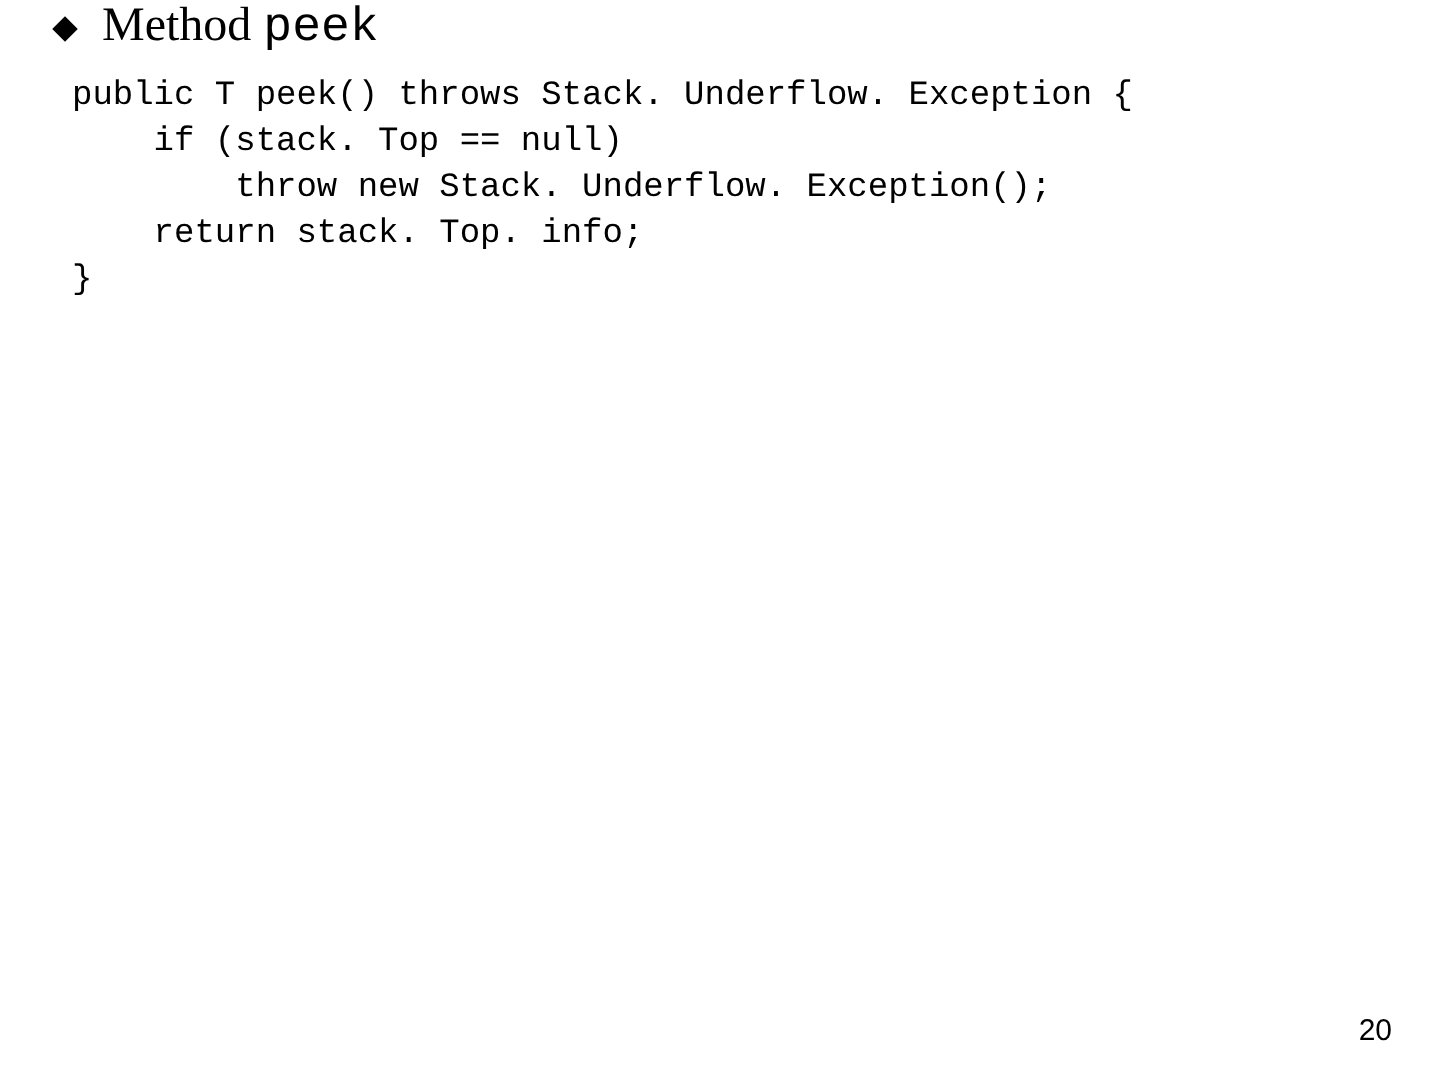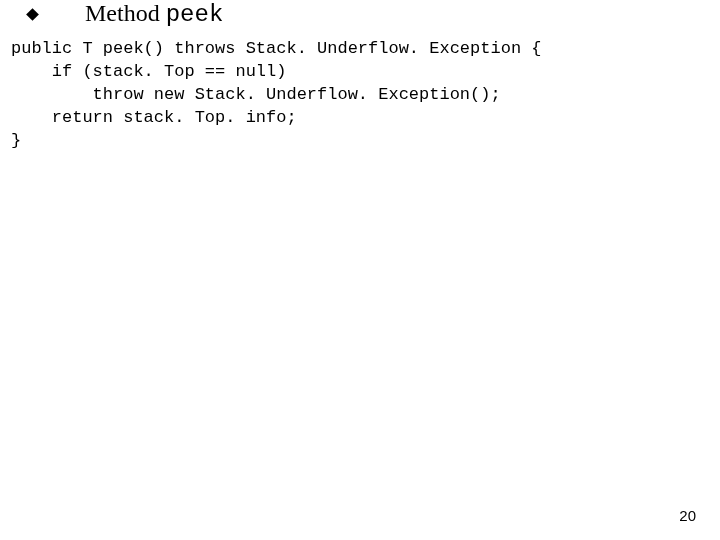--- a/index.html
+++ b/index.html
@@ -26,42 +26,41 @@
     margin-top: 22px;
     margin-bottom: 18px;
     font-weight: normal;
   }
   .bullet-row {
     display: flex;
     align-items: center;
     margin-left: 28px;
     font-size: 24px;
     color: #000;
-    gap: 34px;
   }
   .diamond {
     width: 9px;
     height: 9px;
     background: #000;
     transform: rotate(45deg);
     margin-right: 14px;
     flex-shrink: 0;
   }
   .bullet-text {
     font-family: "Times New Roman", Times, serif;
   }
   .bullet-code {
     font-family: "Courier New", Courier, monospace;
   }
   .code-block {
     font-family: "Courier New", Courier, monospace;
     font-size: 17px;
     line-height: 1.35;
     white-space: pre;
-    margin-left: 11px;
+    margin-left: 36px;
     margin-top: 10px;
     color: #000;
   }
   .page-num {
     position: absolute;
     right: 24px;
     bottom: 16px;
     font-size: 15px;
     font-family: Arial, Helvetica, sans-serif;
     color: #000;

